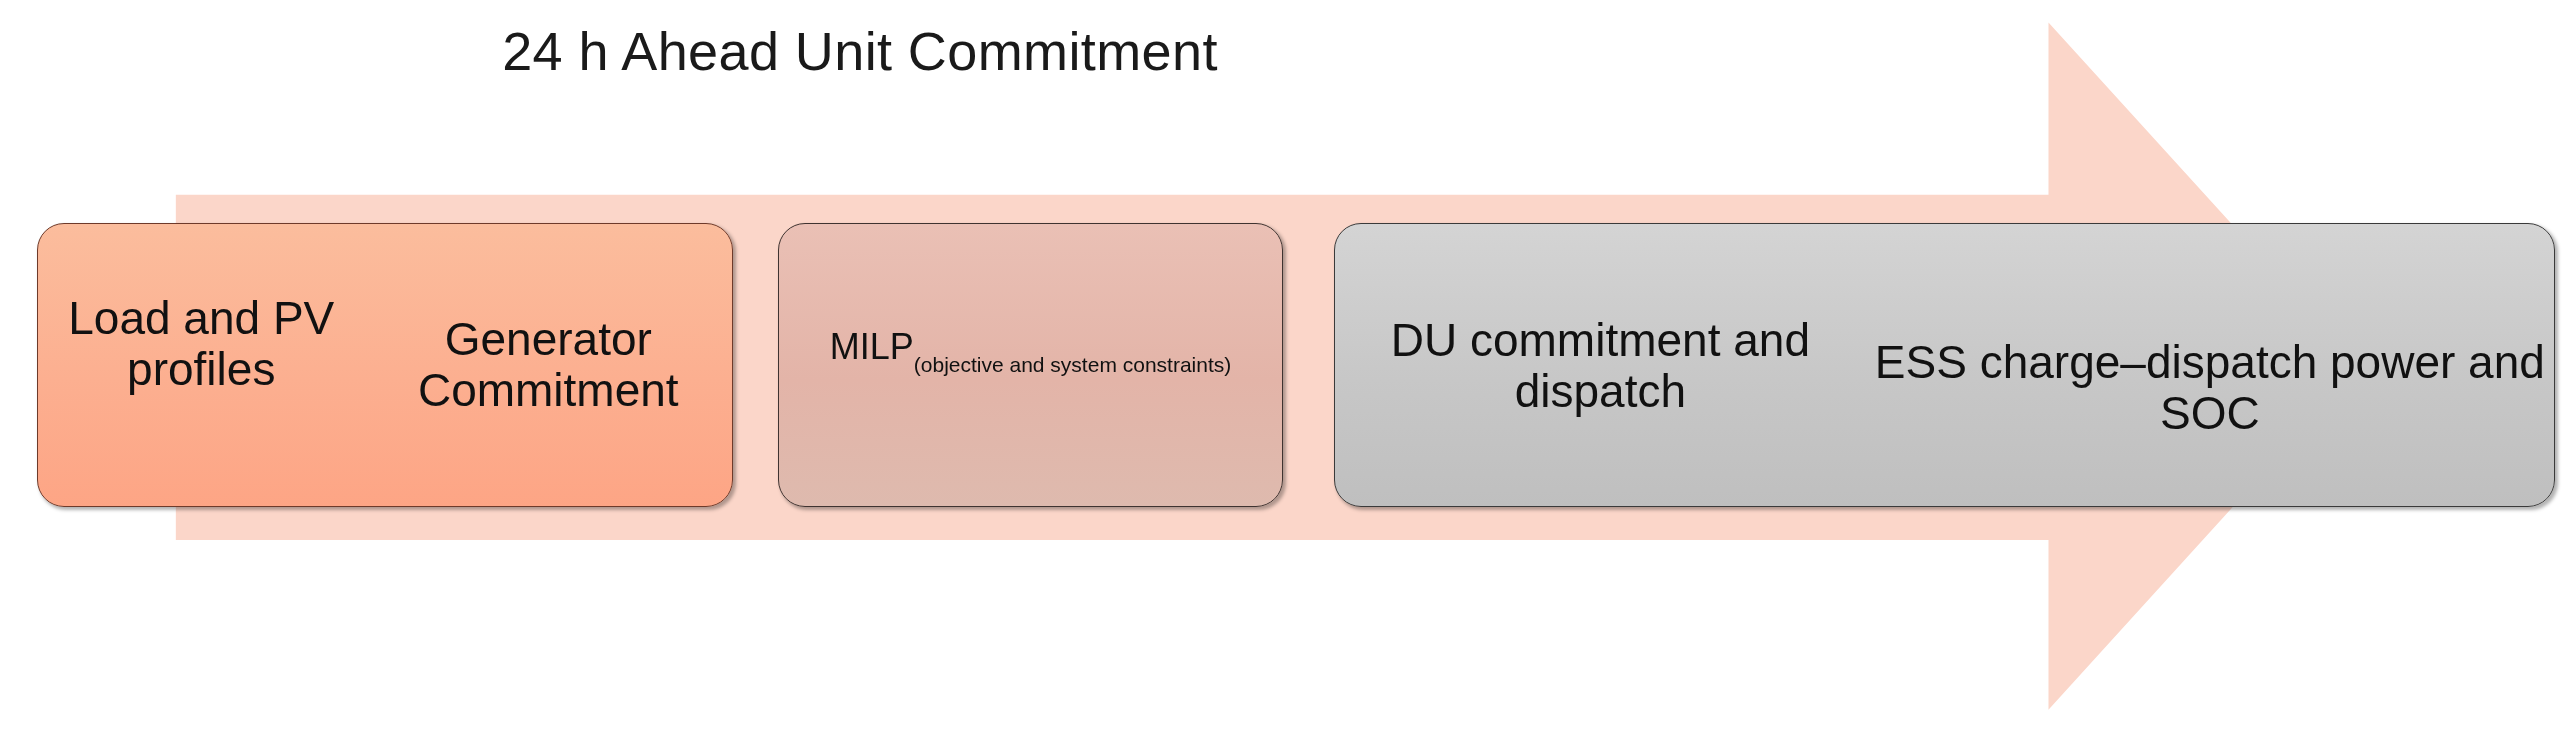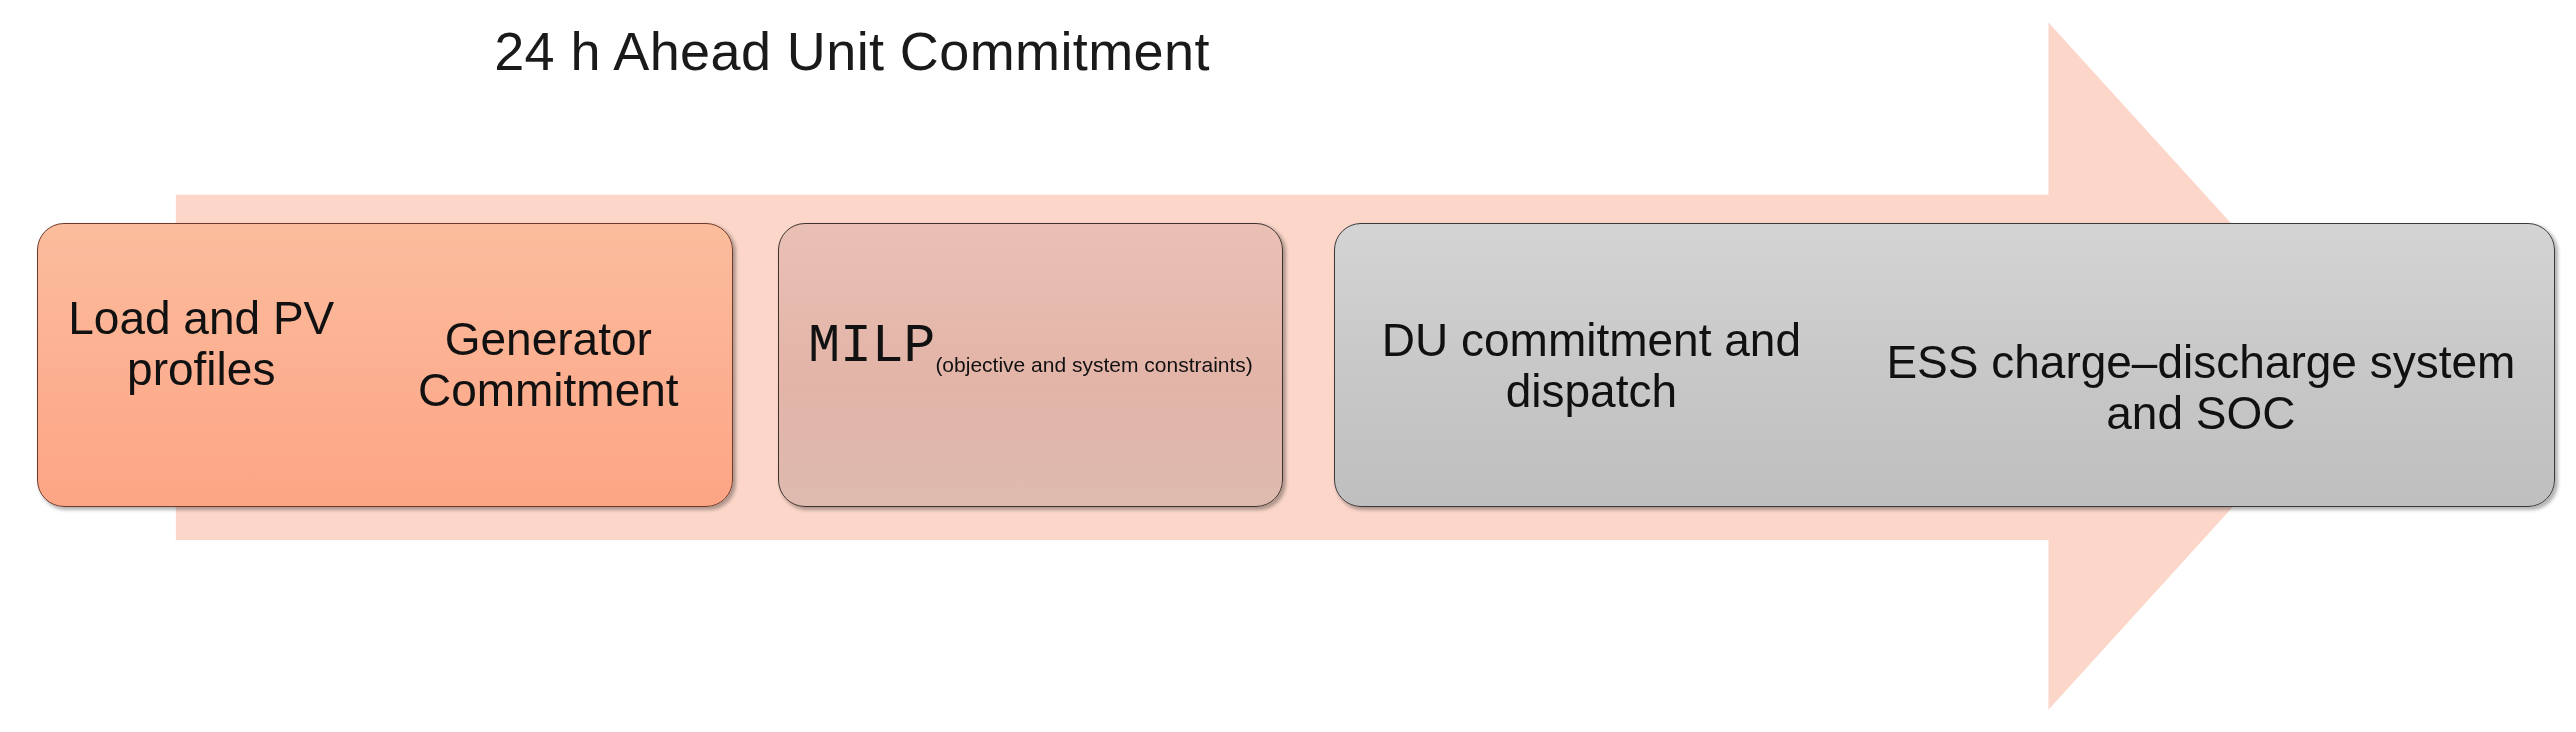--- a/index.html
+++ b/index.html
@@ -14,21 +14,21 @@
     position: relative;
     width: 2576px;
     height: 733px;
     background: #ffffff;
     overflow: hidden;
   }
 
   
   .title {
     position: absolute;
-    left: 4px;
+    left: 12px;
     top: 19.6px;
     width: 1696px;
     text-align: center;
     font-size: 54px;
     color: #1a1a1a;
     letter-spacing: 0.4px;
     white-space: nowrap;
   }
 
   
@@ -71,24 +71,23 @@
   .box-milp {
     left: 778px;
     top: 223px;
     width: 505px;
     height: 284px;
     background: linear-gradient(180deg, #eac0b5 0%, #e3b4a8 55%, #debaae 100%);
     border: 1.8px solid #3f3330;
     box-shadow: 2.7px 2.7px 3.6px rgba(0,0,0,0.30);
   }
   .box-milp .milp-title {
-    font-size: 53px;
+    font-size: 36px;
     line-height: 1.1;
     margin-bottom: 36px;
-    font-family: Liberation Mono, monospace;
   }
   .box-milp .milp-sub {
     font-size: 21px;
     line-height: 1.2;
     max-width: 384px;
   }
 
   .box-outputs {
     left: 1334px;
     top: 223px;
@@ -121,17 +120,17 @@
     <div class="line line-2">Generator Commitment</div>
   </div>
 
   <div class="box box-milp">
     <div class="milp-title">MILP</div>
     <div class="milp-sub">(objective and system constraints)</div>
   </div>
 
   <div class="box box-outputs">
     <div class="line line-1">DU commitment and dispatch</div>
-    <div class="line line-2">ESS charge–discharge system and SOC</div>
+    <div class="line line-2">ESS charge–dispatch power and SOC</div>
   </div>
 
 </div>
 
 
 </body></html>

